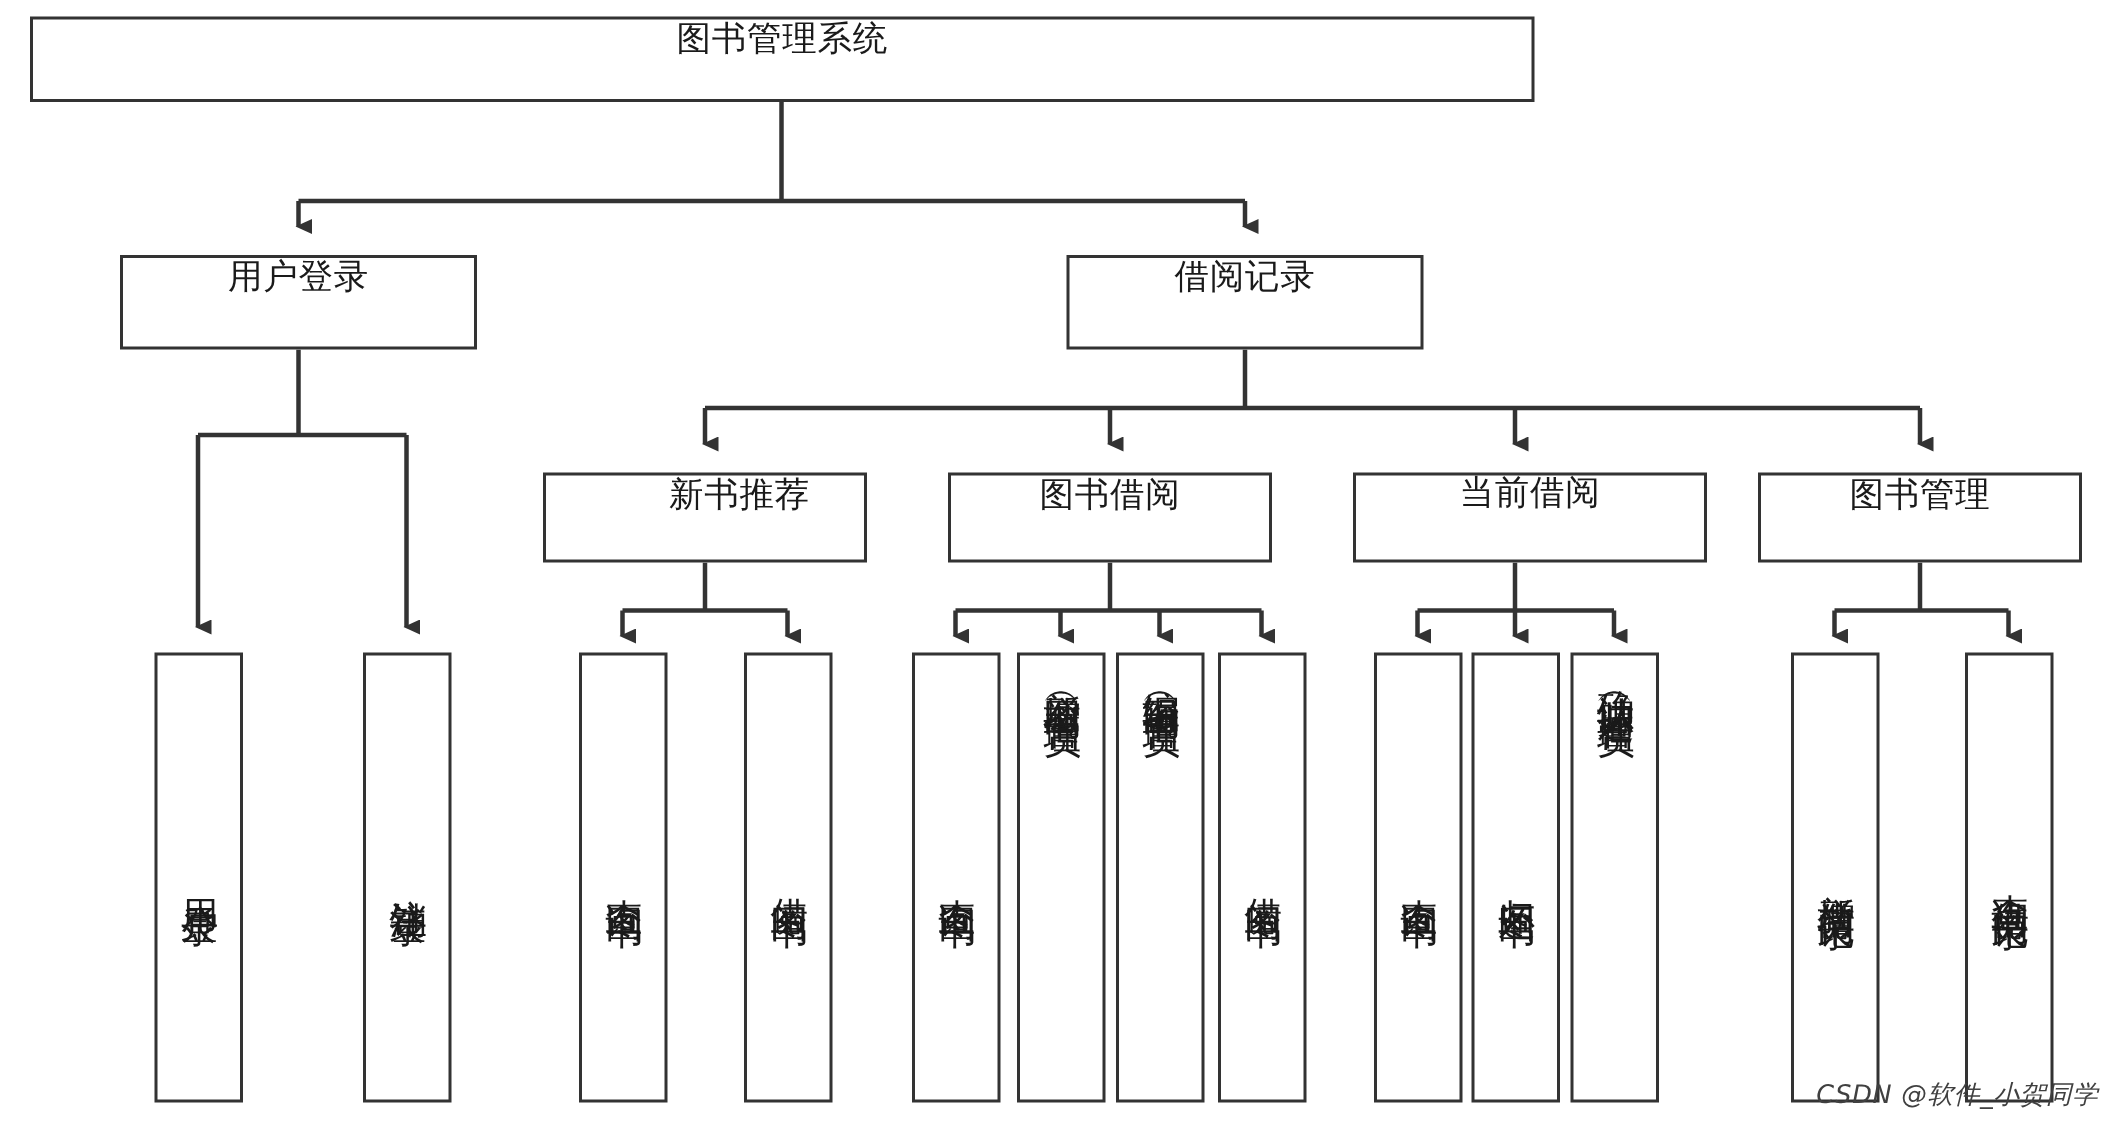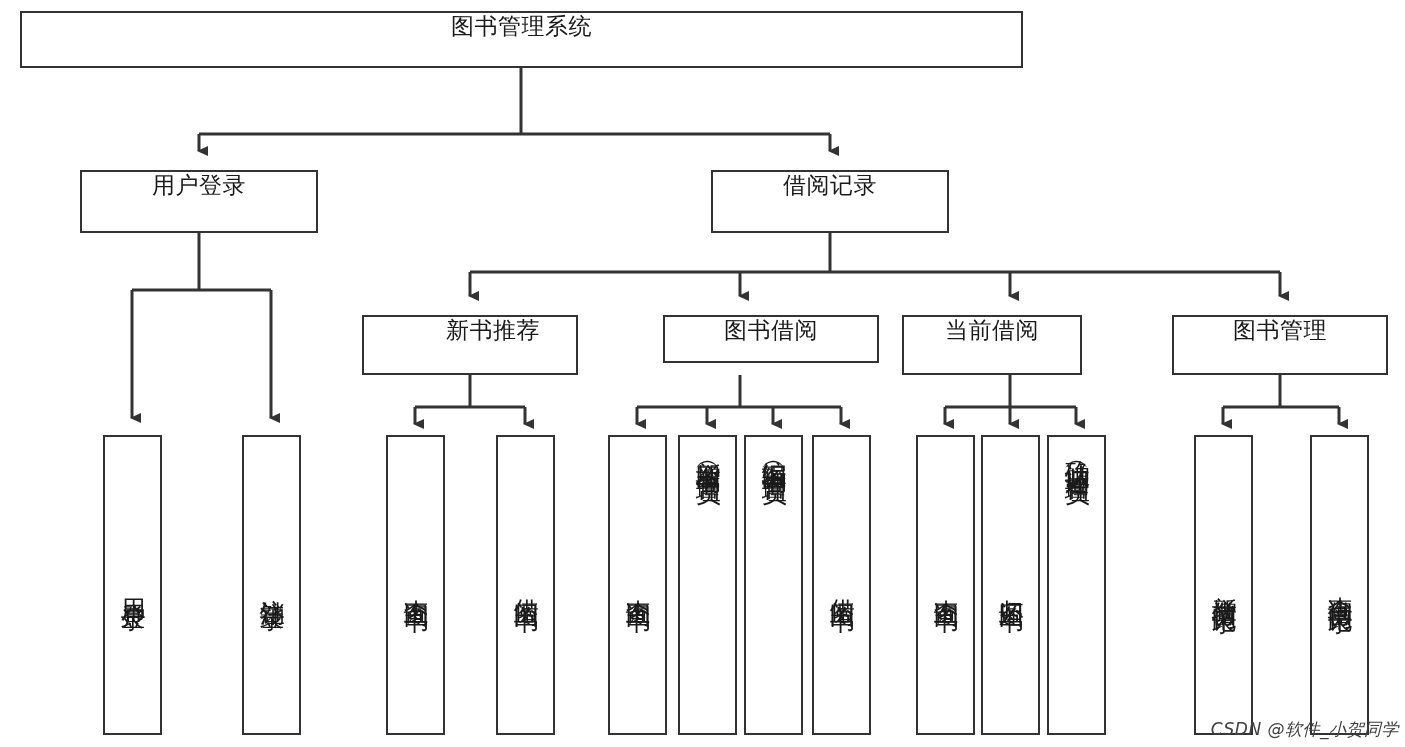--- a/index.html
+++ b/index.html
@@ -131,24 +131,24 @@
   <div class="node" style="left:80px; top:170px; width:238px; height:63px;">
     <span class="label">用户登录</span>
   </div>
   <div class="node" style="left:711px; top:170px; width:238px; height:63px;">
     <span class="label">借阅记录</span>
   </div>
 
   <div class="node" style="left:362px; top:315px; width:216px; height:60px;padding-left:46px;">
     <span class="label">新书推荐</span>
   </div>
-  <div class="node" style="left:632px; top:315px; width:216px; height:48px;margin-left:31px;">
+  <div class="node" style="left:632px; top:315px; width:216px; height:60px;">
     <span class="label">图书借阅</span>
   </div>
-  <div class="node" style="left:902px; top:315px; width:180px; height:60px;">
+  <div class="node" style="left:902px; top:315px; width:236px; height:60px;font-family:Liberation Mono, monospace;">
     <span class="label">当前借阅</span>
   </div>
   <div class="node" style="left:1172px; top:315px; width:216px; height:60px;">
     <span class="label">图书管理</span>
   </div>
 
   <div class="node leaf centered" style="left:103px; top:435px; width:59px; height:300px;">
     <span class="label">用户登录</span>
   </div>
   <div class="node leaf centered" style="left:242px; top:435px; width:59px; height:300px;">

